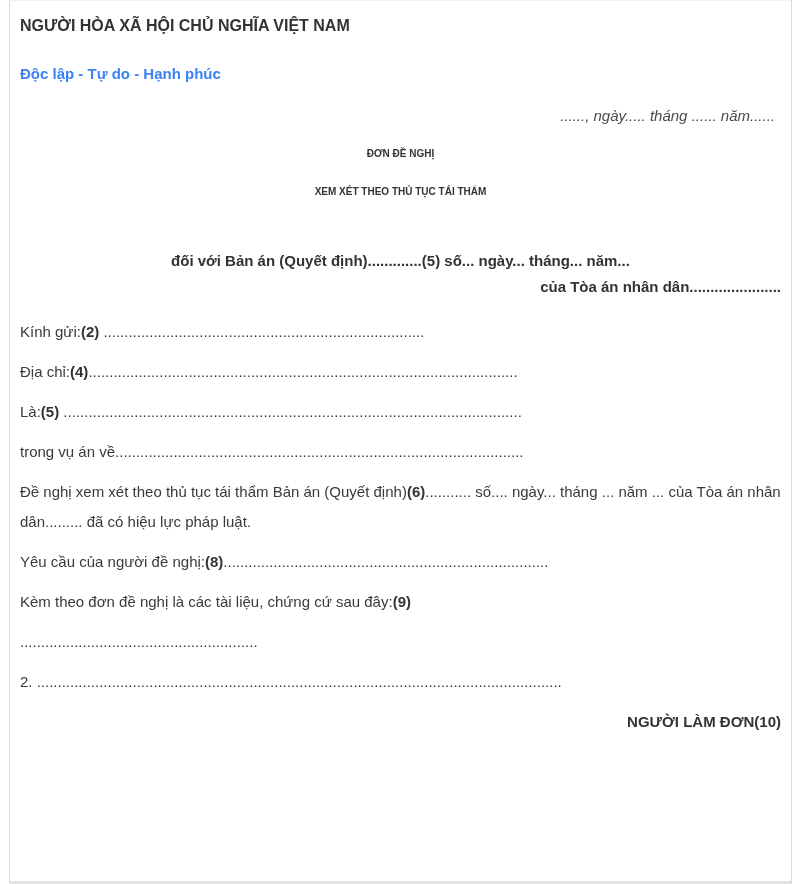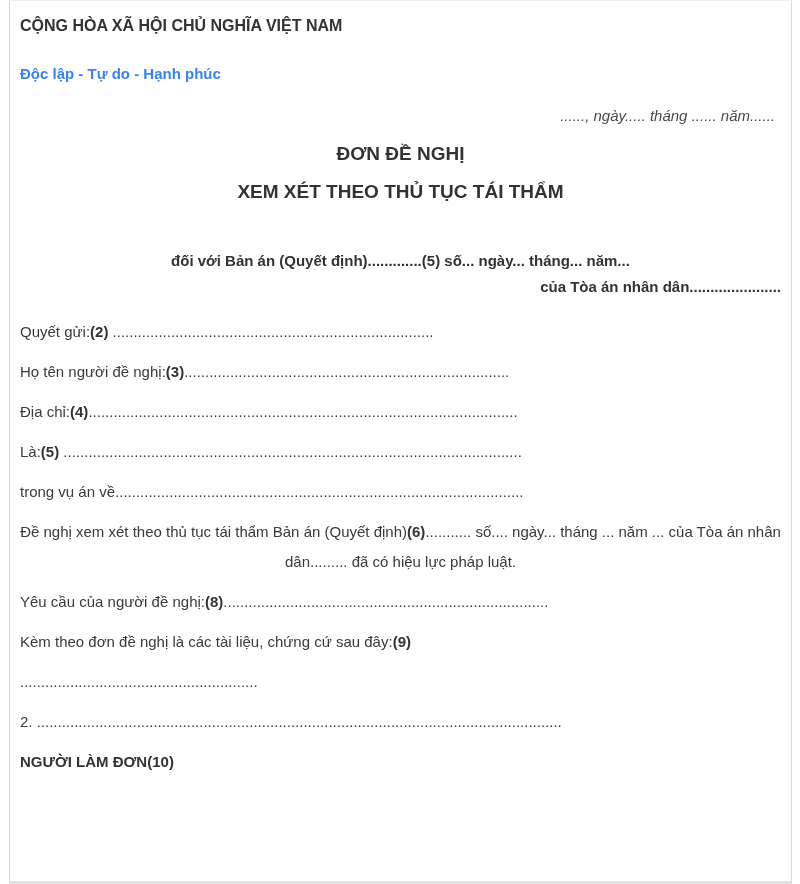--- a/index.html
+++ b/index.html
@@ -44,21 +44,21 @@
     text-align: right;
     font-style: italic;
     font-size: 15px;
     color: #4a4a4a;
     margin-top: 20px;
     padding-right: 6px;
     line-height: 22px;
   }
   .title-main, .title-sub {
     font-weight: bold;
-    font-size: 19px;
+    font-size: 10px;
     color: #333333;
     text-align: center;
     margin-top: 16px;
     line-height: 22px;
   }
   .subject1 {
     font-weight: bold;
     font-size: 15px;
     color: #333333;
     text-align: center;
@@ -78,53 +78,51 @@
     line-height: 30px;
     margin: 10px 0 0 0;
     white-space: nowrap;
     overflow: hidden;
   }
   .field.first { margin-top: 18px; }
   .field .ref { font-weight: bold; color: #333333; }
   .field.para {
     white-space: normal;
     overflow: visible;
-    text-align: center;
   }
   .signer {
-    text-align: left;
+    text-align: right;
     font-weight: bold;
     font-size: 15px;
     color: #333333;
     margin-top: 10px;
     line-height: 30px;
   }
 </style>
 </head>
 <body>
 
 <div class="page">
 
-  <div class="country">CỘNG HÒA XÃ HỘI CHỦ NGHĨA VIỆT NAM</div>
+  <div class="country">NGƯỜI HÒA XÃ HỘI CHỦ NGHĨA VIỆT NAM</div>
 
   <div class="motto">Độc lập - Tự do - Hạnh phúc</div>
 
   <div class="date-line">......, ngày..... tháng ...... năm......</div>
 
   <div class="title-main">ĐƠN ĐỀ NGHỊ</div>
 
   <div class="title-sub">XEM XÉT THEO THỦ TỤC TÁI THẨM</div>
 
   <div class="subject1">đối với Bản án (Quyết định).............(5) số... ngày... tháng... năm...</div>
 
   <div class="subject2">của Tòa án nhân dân......................</div>
 
-  <p class="field first"><span>Quyết gửi:</span><span class="ref">(2)</span><span> .............................................................................</span></p>
+  <p class="field first"><span>Kính gửi:</span><span class="ref">(2)</span><span> .............................................................................</span></p>
 
-  <p class="field"><span>Họ tên người đề nghị:</span><span class="ref">(3)</span><span>..............................................................................</span></p>
 
   <p class="field"><span>Địa chỉ:</span><span class="ref">(4)</span><span>.......................................................................................................</span></p>
 
   <p class="field"><span>Là:</span><span class="ref">(5)</span><span> ..............................................................................................................</span></p>
 
   <p class="field"><span>trong vụ án về</span><span>..................................................................................................</span></p>
 
   <p class="field para"><span>Đề nghị xem xét theo thủ tục tái thẩm Bản án (Quyết định)</span><span class="ref">(6)</span><span>........... số.... ngày... tháng ... năm ... của Tòa án nhân dân......... đã có hiệu lực pháp luật.</span></p>
 
 

